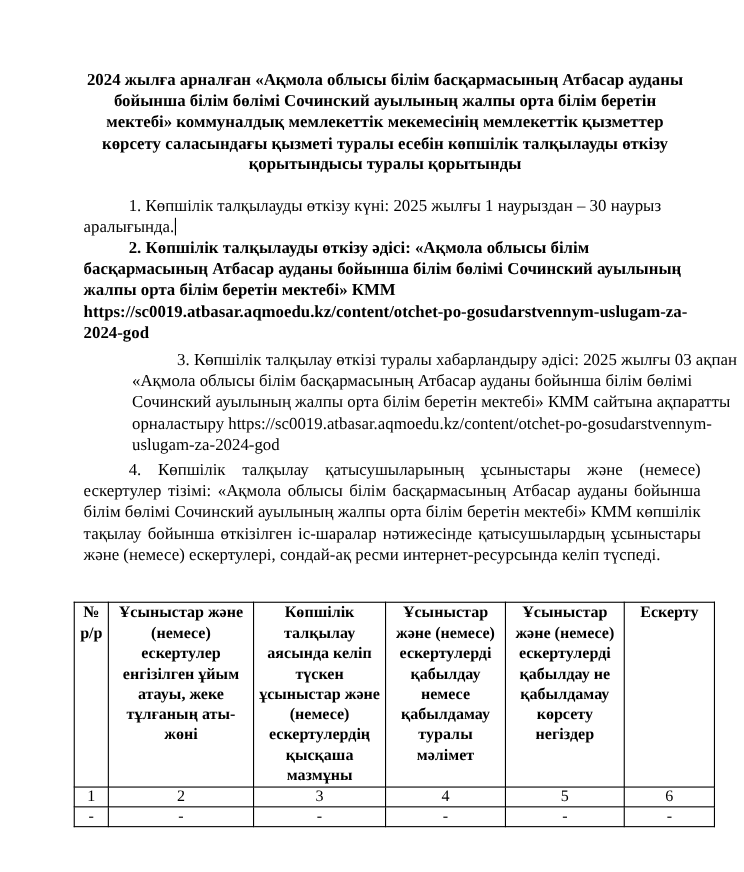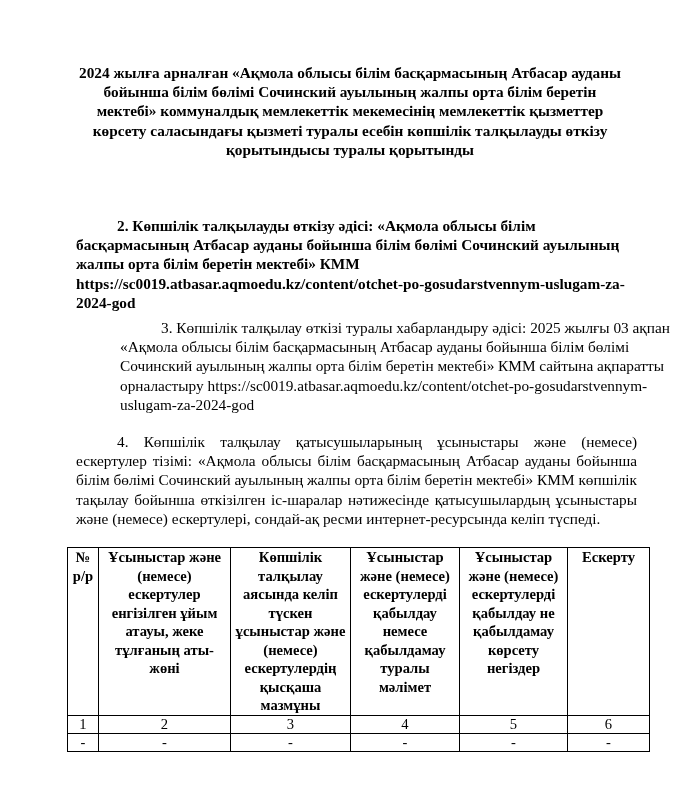--- a/index.html
+++ b/index.html
@@ -8,37 +8,41 @@
   .page { position: absolute; left: 0; top: 0; width: 676px; height: 793px; }
   .title { position: absolute; left: 78px; top: 63px; width: 544px;
            font-weight: bold; font-size: 15.3px; line-height: 19.2px; text-align: center; }
   .para { position: absolute; left: 76px; width: 561px; font-size: 15.3px; line-height: 19.2px; }
   .para .ind { display: inline-block; width: 41px; }
   .justify { text-align: justify; text-align-last: left; }
   .caret { display: inline-block; width: 1px; height: 16px; background: #000; vertical-align: -3px; margin-left: 1px; }
   #p1 { top: 178px; }
   #p2 { top: 216px; font-weight: bold; }
   #p3 { top: 318px; margin-left: 44px; }
-  #p4 { top: 418px; margin-top: 14px; }
+  #p4 { top: 418px; }
   table.grid { position: absolute; left: 67px; top: 547px; border-collapse: collapse;
                font-size: 14.6px; line-height: 18.5px; padding-left: 28px; }
   table.grid td { border: 1.3px solid #000; padding: 0 2px; vertical-align: top; text-align: center; }
   table.grid tr.head td { font-weight: bold; height: 167px; }
   table.grid tr.num td { height: 17px; line-height: 17px; padding-top: 0; vertical-align: middle; }
   table.grid tr.data td { height: 17px; line-height: 17px; vertical-align: middle; }
   .c1 { width: 26px; } .c2 { width: 127px; } .c3 { width: 115px; }
   .c4 { width: 104px; } .c5 { width: 103px; } .c6 { width: 77px; }
 </style>
 </head>
 <body>
 
 <div class="page">
 
   <div class="title">2024 жылға арналған «Ақмола облысы білім басқармасының Атбасар ауданы бойынша білім бөлімі Сочинский ауылының жалпы орта білім беретін мектебі» коммуналдық мемлекеттік мекемесінің мемлекеттік қызметтер көрсету саласындағы қызметі туралы есебін көпшілік талқылауды өткізу қорытындысы туралы қорытынды</div>
 
+  <div class="para" id="p1">
+    <span class="ind"></span><span>1.</span>
+    <span>Көпшілік талқылауды өткізу күні: 2025 жылғы 1 наурыздан – 30 наурыз аралығында.</span><span class="caret"></span>
+  </div>
 
   <div class="para" id="p2">
     <span class="ind"></span><span>2.</span>
     <span>Көпшілік талқылауды өткізу әдісі: «Ақмола облысы білім басқармасының Атбасар ауданы бойынша білім бөлімі Сочинский ауылының жалпы орта білім беретін мектебі» КММ https://sc0019.atbasar.aqmoedu.kz/content/otchet-po-gosudarstvennym-uslugam-za-2024-god</span>
   </div>
 
   <div class="para" id="p3">
     <span class="ind"></span><span>3.</span>
     <span>Көпшілік талқылау өткізі туралы хабарландыру әдісі: 2025 жылғы 03 ақпан «Ақмола облысы білім басқармасының Атбасар ауданы бойынша білім бөлімі Сочинский ауылының жалпы орта білім беретін мектебі» КММ сайтына ақпаратты орналастыру https://sc0019.atbasar.aqmoedu.kz/content/otchet-po-gosudarstvennym-uslugam-za-2024-god</span>
   </div>

